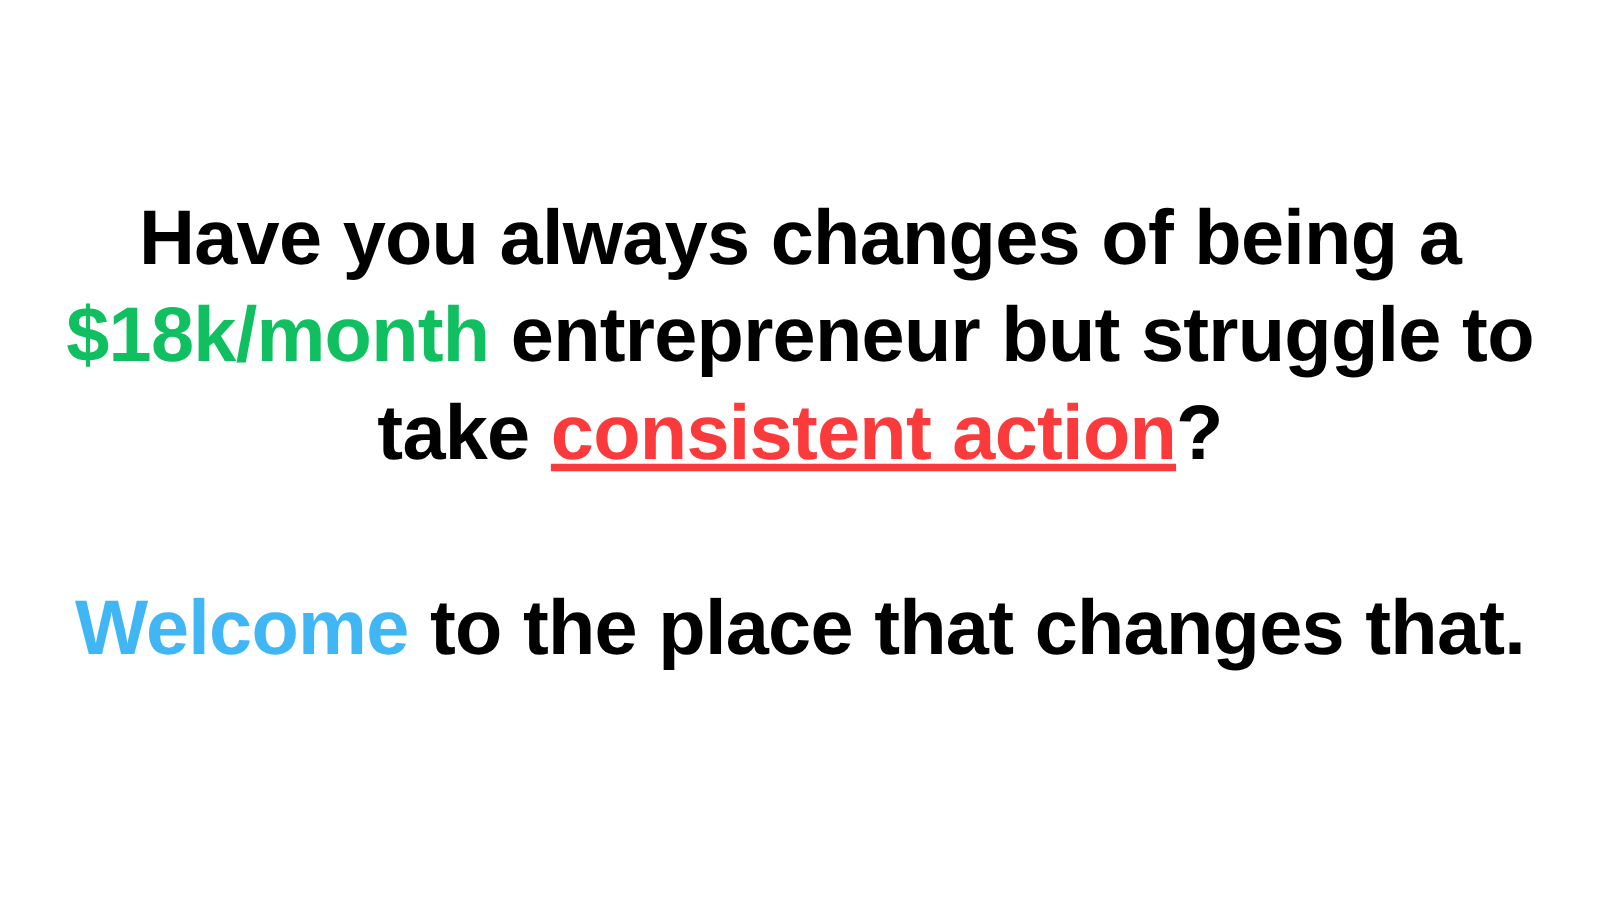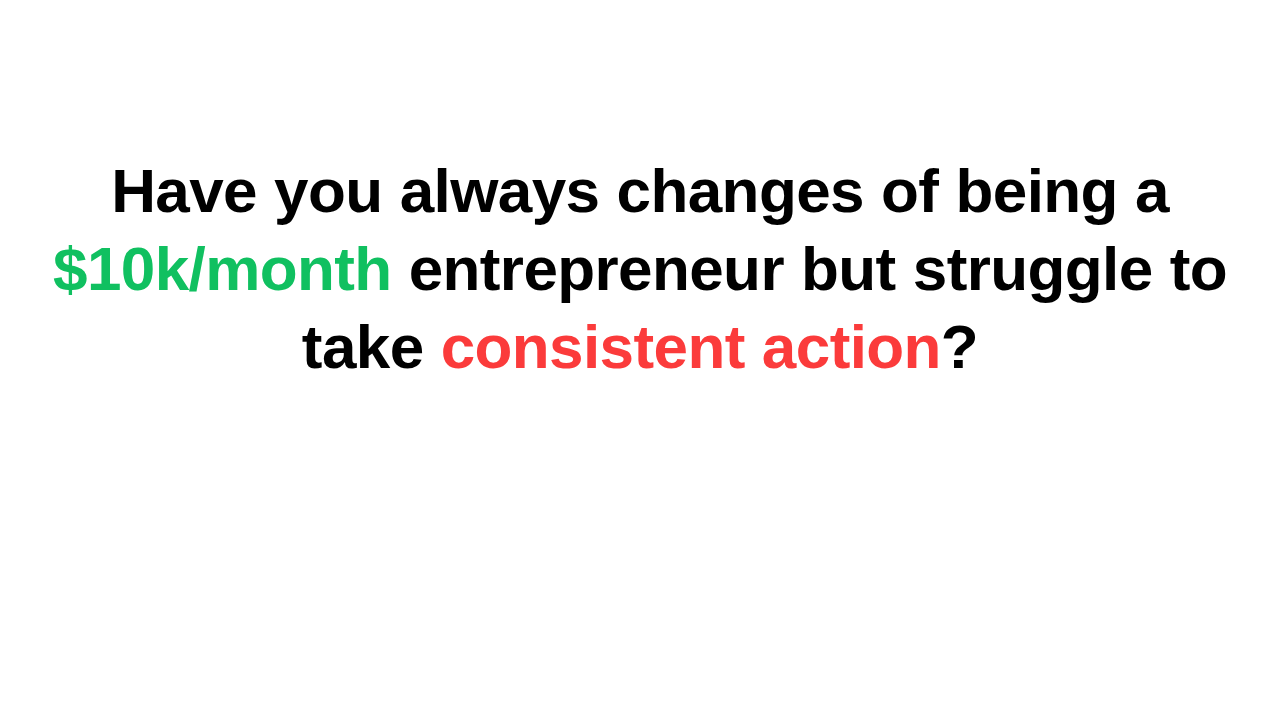--- a/index.html
+++ b/index.html
@@ -56,35 +56,39 @@
   .hl-plain {
     color: #000000;
   }
 
   .hl-green {
     color: #10c060;
   }
 
   .hl-red {
     color: #fb3b3b;
+    text-decoration: underline;
   }
 
   .hl-blue {
     color: #41b6f5;
   }
 </style>
 </head>
 <body>
 
 <div id="slide">
 
   <div id="headline-block">
 
     <p class="headline-paragraph">
-      <span class="hl-plain">Have you always changes of being a </span><span class="hl-green">$10k/month</span><span class="hl-plain"> entrepreneur but struggle to take </span><span class="hl-red">consistent action</span><span class="hl-plain">?</span>
+      <span class="hl-plain">Have you always changes of being a </span><span class="hl-green">$18k/month</span><span class="hl-plain"> entrepreneur but struggle to take </span><span class="hl-red">consistent action</span><span class="hl-plain">?</span>
     </p>
 
     <div class="paragraph-gap">&nbsp;</div>
 
+    <p class="headline-paragraph">
+      <span class="hl-blue">Welcome</span><span class="hl-plain"> to the place that changes that.</span>
+    </p>
 
   </div>
 
 </div>
 
 </body></html>

